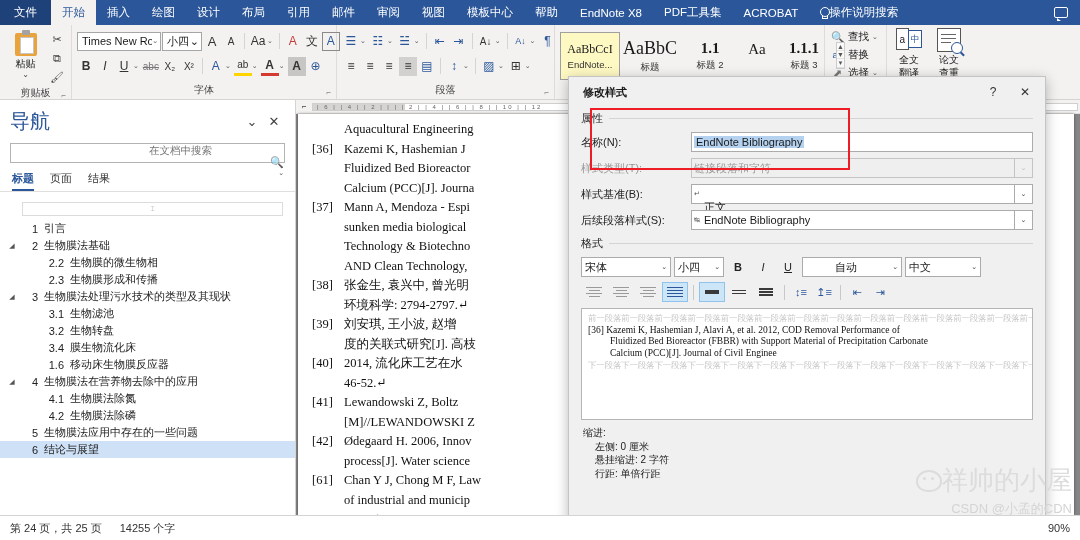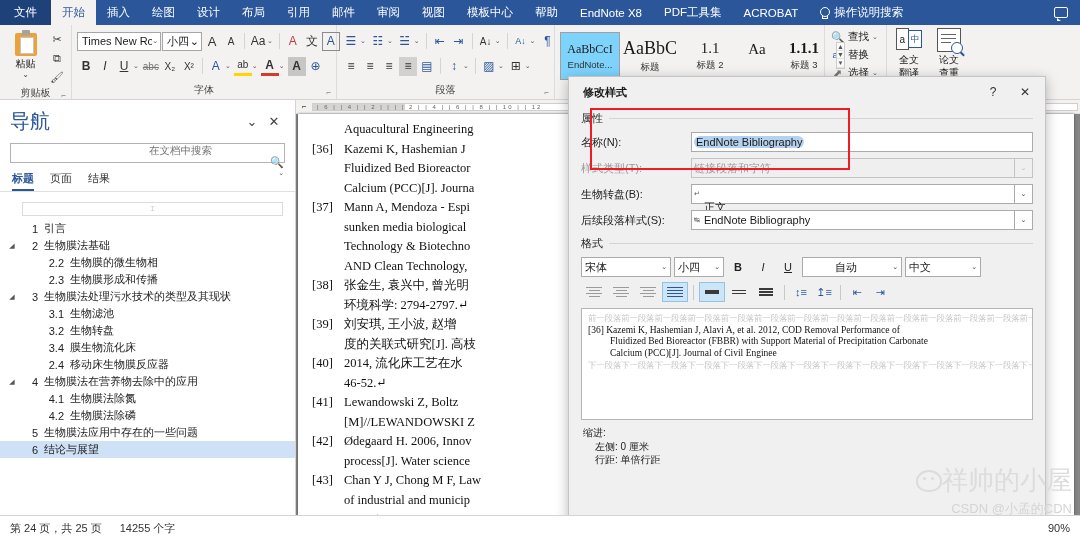--- a/index.html
+++ b/index.html
@@ -13,21 +13,21 @@
   }
 
   
   .tabbar {
     height:25px; background:#2b579a; display:flex; align-items:stretch;
     color:#fff; font-size:11.5px; position:relative;
   }
   .tab { padding:0 11px; display:flex; align-items:center; white-space:nowrap; }
   .tab.active { background:#f3f2f1; color:#2b579a; }
   .tab.file { background:#1e417a; padding:0 14px; }
-  .tellme { display:flex; align-items:center; gap:5px; padding:0 10px; }
+  .tellme { display:flex; align-items:center; padding:0 10px; }
   .bulb { width:10px; height:12px; position:relative; }
   .bulb:before{content:"";position:absolute;left:1px;top:0;width:8px;height:8px;border:1.2px solid #fff;border-radius:50%;}
   .bulb:after{content:"";position:absolute;left:3px;top:8px;width:4px;height:3px;border:1.2px solid #fff;border-top:none;}
   .tabbar-right { margin-left:auto; display:flex; align-items:center; padding-right:12px; }
   .comment-ico { width:14px;height:11px;border:1.3px solid #fff;border-radius:2px; position:relative;}
   .comment-ico:after{content:"";position:absolute;left:2px;bottom:-4px;width:0;height:0;border-left:4px solid #fff;border-top:3px solid transparent;border-bottom:0;}
 
   
   .ribbon {
     height:75px; background:#f3f2f1; display:flex; align-items:stretch;
@@ -65,21 +65,21 @@
          min-width:18px;height:19px; }
   .ico.sm{font-size:10px;}
   .ico.b{font-weight:bold;}
   .ico.i{font-style:italic;}
   .ico.u{text-decoration:underline;}
   .ico.blue{color:#2b579a;}
   .cvs{font-size:7px;color:#555;margin-left:-1px;margin-right:2px;}
   .stylelist{display:flex;align-items:stretch;height:48px;}
   .stylebox{width:60px;display:flex;flex-direction:column;align-items:center;justify-content:center;
             border:1px solid transparent;font-size:10px;gap:2px;}
-  .stylebox.sel{border:1px solid #a0a0a0;background:#7dd3fc;}
+  .stylebox.sel{border:1px solid #a0a0a0;background:#fef9c3;}
   .stylebox .samp{font-family:"Liberation Serif",serif;}
   .stylebox .nm{font-size:9.5px;color:#333;}
   .style-scroll{display:flex;flex-direction:column;width:13px;border:1px solid #ccc;background:#f9f9f9;}
   .style-scroll div{flex:1;display:flex;align-items:center;justify-content:center;font-size:7px;color:#555;border-bottom:1px solid #e5e3e1;}
 
   .edit-grp{display:flex;flex-direction:column;padding:4px 6px;gap:2px;border-right:1px solid #dedbd9;}
   .edit-item{display:flex;align-items:center;gap:4px;font-size:10.5px;height:16px;}
   .edit-item .g{color:#2b579a;font-size:11px;width:13px;text-align:center;}
 
   .tool-grp{display:flex;padding:3px 2px 1px;}
@@ -147,21 +147,21 @@
   .dlg-title .t{flex:1;font-weight:bold;font-size:11px;}
   .dlg-btn{width:32px;height:26px;display:flex;align-items:center;justify-content:center;font-size:12px;color:#333;}
   .dlg-body{padding:0 12px;}
   .sect{display:flex;align-items:center;gap:6px;margin:4px 0 6px;}
   .sect .lbl{font-size:11px;color:#222;}
   .sect .line{flex:1;height:1px;background:#d4d4d4;}
   .frow{display:flex;align-items:center;margin-bottom:6px;}
   .frow .fl{width:110px;font-size:11px;color:#222;}
   .inp{flex:1;height:20px;border:1px solid #ababab;background:#fff;font-size:11px;display:flex;align-items:center;
        padding:0 2px;}
-  .inp .val{padding:0 2px;border-radius:6px;}
+  .inp .val{padding:0 2px;}
   .inp .val.sel{background:#b4d2f0;}
   .inp.dis{background:#efefef;color:#9a9a9a;border-color:#c4c4c4;}
   .inp .pre{font-size:7px;color:#555;margin-right:2px;vertical-align:super;}
   .ddl{width:18px;height:20px;border:1px solid #ababab;border-left:none;background:#fff;
        display:flex;align-items:center;justify-content:center;font-size:7px;color:#444;}
   .ddl.dis{background:#efefef;color:#bbb;border-color:#c4c4c4;}
 
   .fmtrow{display:flex;align-items:center;gap:3px;margin-bottom:5px;}
   .cbo{height:20px;border:1px solid #ababab;background:#fff;font-size:11px;display:flex;align-items:center;
        padding:0 3px;}
@@ -350,21 +350,21 @@
       <div class="stylelist">
         <div class="stylebox sel">
           <span class="samp" style="font-size:12px;">AaBbCcI</span>
           <span class="nm">EndNote...</span>
         </div>
         <div class="stylebox">
           <span class="samp" style="font-size:18px;">AaBbC</span>
           <span class="nm">标题</span>
         </div>
         <div class="stylebox">
-          <span class="samp" style="font-size:15px;font-weight:normal;text-align:center;">1.1</span>
+          <span class="samp" style="font-size:15px;font-weight:bold;text-align:center;">1.1</span>
           <span class="nm">标题 2</span>
         </div>
         <div class="stylebox" style="width:34px;">
           <span class="samp" style="font-size:15px;">Aa</span>
           <span class="nm">&nbsp;</span>
         </div>
         <div class="stylebox">
           <span class="samp" style="font-size:15px;font-weight:bold;">1.1.1</span>
           <span class="nm">标题 3</span>
         </div>
@@ -474,21 +474,21 @@
           <span class="nav-num">3.2</span>
           <span class="nav-txt">生物转盘</span>
         </div>
         <div class="nav-row lv2">
           <span class="nav-tri"></span>
           <span class="nav-num">3.4</span>
           <span class="nav-txt">膜生物流化床</span>
         </div>
         <div class="nav-row lv2">
           <span class="nav-tri"></span>
-          <span class="nav-num">2.4</span>
+          <span class="nav-num">1.6</span>
           <span class="nav-txt">移动床生物膜反应器</span>
         </div>
         <div class="nav-row">
           <span class="nav-tri">◢</span>
           <span class="nav-num">4</span>
           <span class="nav-txt">生物膜法在营养物去除中的应用</span>
         </div>
         <div class="nav-row lv2">
           <span class="nav-tri"></span>
           <span class="nav-num">4.1</span>
@@ -556,21 +556,21 @@
           <span class="refnum">[41]</span>
           <span class="refbody">Lewandowski Z, Boltz</span>
         </div>
         <div class="cont">[M]//LEWANDOWSKI Z</div>
         <div class="refline">
           <span class="refnum">[42]</span>
           <span class="refbody">Ødegaard H. 2006, Innov</span>
         </div>
         <div class="cont">process[J]. Water science</div>
         <div class="refline">
-          <span class="refnum">[43]</span>
+          <span class="refnum">[61]</span>
           <span class="refbody">Chan Y J, Chong M F, Law</span>
         </div>
         <div class="cont">of industrial and municip</div>
         <div class="cont">1-18.↵</div>
       </div>
   </div>
 </div>
 
 <div class="dialog">
   <div class="dlg-title">
@@ -592,21 +592,21 @@
       </span>
     </div>
 
     <div class="frow">
       <span class="fl" style="color:#9a9a9a;">样式类型(T):</span>
       <span class="inp dis">链接段落和字符</span>
       <span class="ddl dis">⌄</span>
     </div>
 
     <div class="frow">
-      <span class="fl">生物转盘(B):</span>
+      <span class="fl">样式基准(B):</span>
       <span class="inp">
         <span class="pre">↵</span>
         <span class="val" style="text-decoration:underline;margin-top:26px;">正文</span>
       </span>
       <span class="ddl">⌄</span>
     </div>
 
     <div class="frow">
       <span class="fl">后续段落样式(S):</span>
       <span class="inp">
@@ -695,20 +695,21 @@
           <div class="hang">[36] Kazemi K, Hashemian J, Alavi A, et al. 2012, COD Removal Performance of</div>
           <div class="ind">Fluidized Bed Bioreactor (FBBR) with Support Material of Precipitation Carbonate</div>
           <div class="ind">Calcium (PCC)[J]. Journal of Civil Enginee</div>
         </div>
       <div class="pv-gray" id="pvafter">下一段落下一段落下一段落下一段落下一段落下一段落下一段落下一段落下一段落下一段落下一段落下一段落下一段落下一段落下一段落下一段落下一段落下一段落下一段落下一段落下一段落下一段落下一段落下一段落下一段落下一段落下一段落下一段落下一段落下一段落下一段落下一段落</div>
     </div>
 
     <div class="desc">
       <div>缩进:</div>
       <div class="ind1">左侧: 0 厘米</div>
+      <div class="ind1">悬挂缩进: 2 字符</div>
       <div class="ind1">行距: 单倍行距</div>
     </div>
   </div>
 </div>
 
 <div class="redbox"></div>
 
 <div class="wm">
   <div class="w1">
     <span class="wchat"></span>

